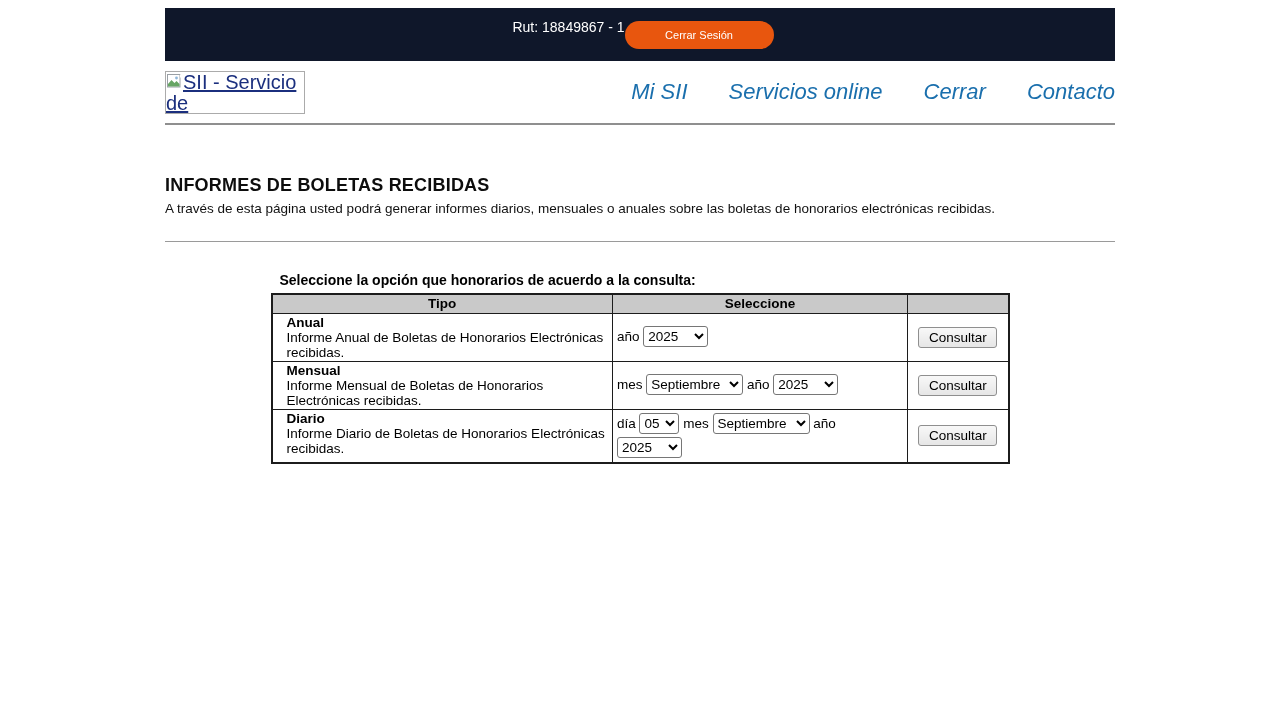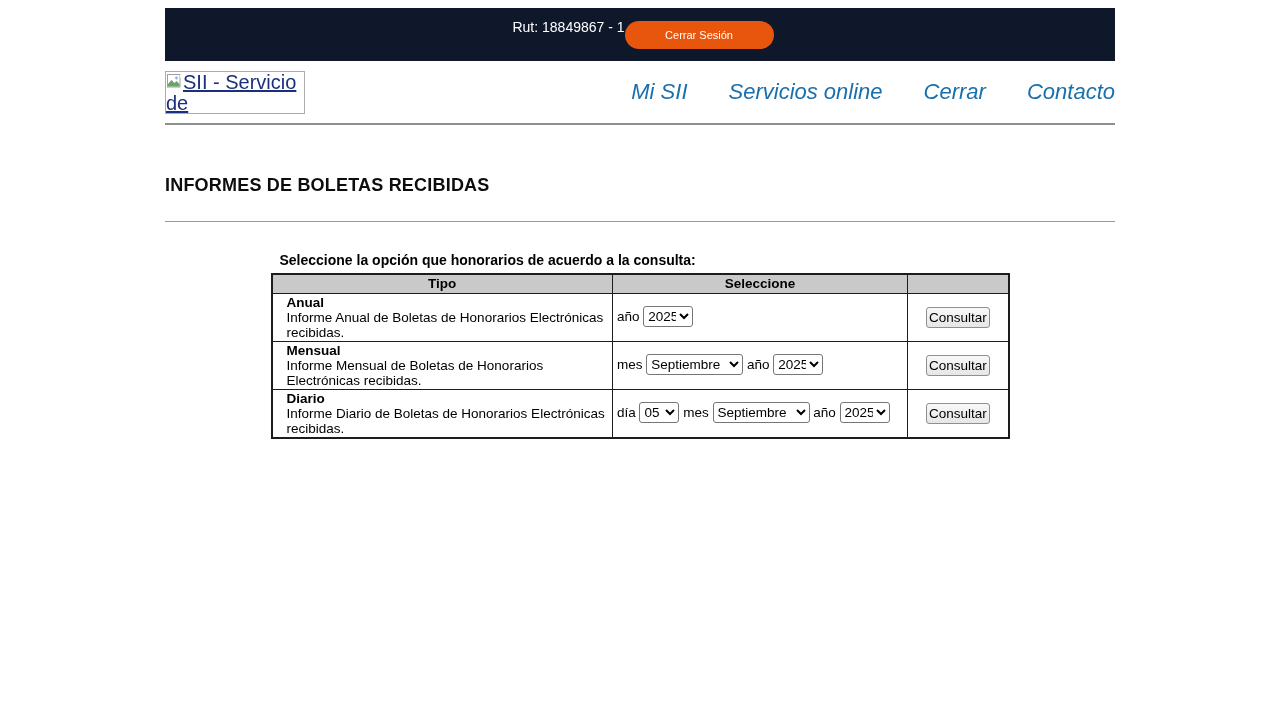--- a/index.html
+++ b/index.html
@@ -123,25 +123,25 @@
   }
   td.btn-cell { text-align: center; vertical-align: middle; }
   select {
     font-family: inherit;
     font-size: 13.5px;
     height: 21px;
     background: #ffffff;
     border: 1px solid #767676;
     border-radius: 3px;
   }
-  .sel-ano { width: 50px; }
+  .sel-ano { width: 65px; }
   .sel-mes { width: 97px; }
   .sel-dia { width: 40px; }
   .consultar-btn {
-    width: 64px; height: 21px;
+    width: 79px; height: 21px;
     font-family: inherit;
     font-size: 13.5px;
     padding: 0;
     color: #000;
     background: linear-gradient(#f8f8f8, #e6e6e6);
     border: 1px solid #8f8f8f;
     border-radius: 3px;
     cursor: pointer;
   }
 </style>
@@ -166,20 +166,21 @@
     </div>
     <div class="nav">
       <span class="nav-link">Mi SII</span>
       <span class="nav-link">Servicios online</span>
       <span class="nav-link">Cerrar</span>
       <span class="nav-link">Contacto</span>
     </div>
   </div>
 
   <h1 class="page-title">INFORMES DE BOLETAS RECIBIDAS</h1>
+  <p class="page-subtitle">A través de esta página usted podrá generar informes diarios, mensuales o anuales sobre las boletas de honorarios electrónicas recibidas.</p>
   <hr class="divider">
 
   <div class="table-wrap">
     <p class="instruction">Seleccione la opción que honorarios de acuerdo a la consulta:</p>
 
     <table class="report-table">
       <colgroup>
           <col class="col-tipo">
           <col class="col-sel">
           <col class="col-btn">

